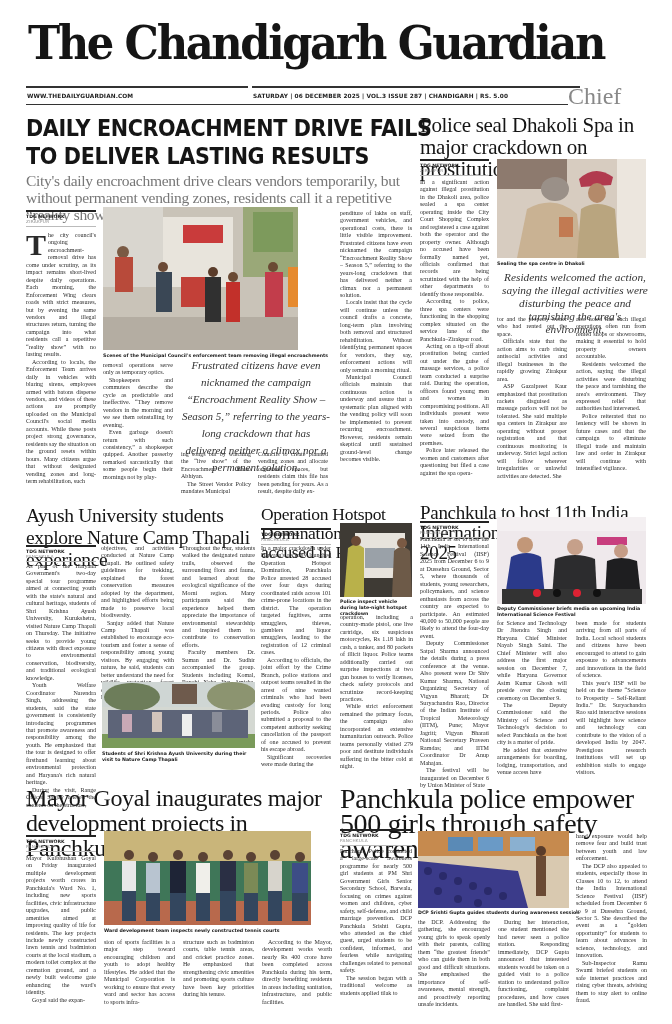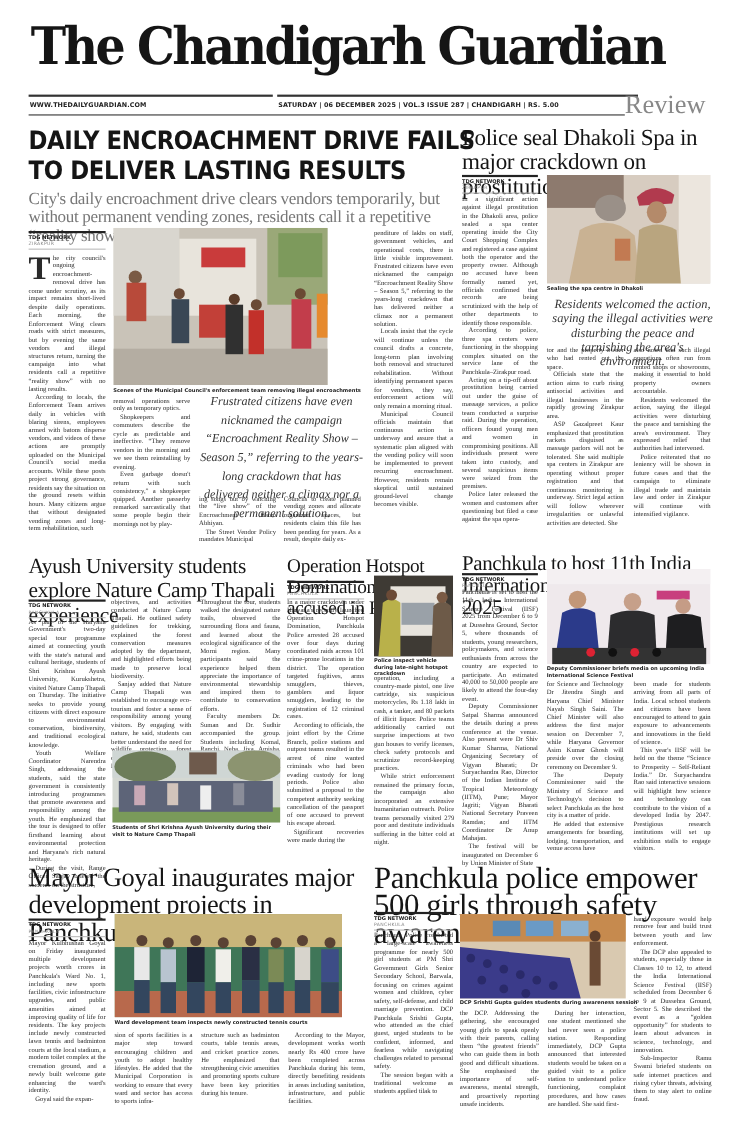--- a/index.html
+++ b/index.html
@@ -27,21 +27,21 @@
 .photo{overflow:hidden}
 </style>
 </head>
 <body>
 
 <div class="abs masthead">The Chandigarh Guardian</div>
 <div class="abs rule" style="left:26px;top:86px;width:222px;height:1.5px"></div>
 <div class="abs rule" style="left:252px;top:86px;width:328px;height:1.5px"></div>
 <div class="abs dateline" style="left:27px;top:93px">WWW.THEDAILYGUARDIAN.COM</div>
 <div class="abs dateline" style="left:253px;top:93px">SATURDAY  | 06 DECEMBER 2025 | VOL.3 ISSUE 287 | CHANDIGARH | RS. 5.00</div>
-<div class="abs review" style="left:568px;top:84px">Review</div>
+<div class="abs review" style="left:568px;top:84px">Chief</div>
 <div class="abs rule" style="left:26px;top:104px;width:542px;height:1px"></div>
 
 <div class="abs h-sans" style="left:26px;top:115px">DAILY ENCROACHMENT DRIVE FAILS</div>
 <div class="abs h-sans" style="left:26px;top:143px">TO DELIVER LASTING RESULTS</div>
 <div class="abs deck" style="left:26px;top:172px;width:385px">City's daily encroachment drive clears vendors temporarily, but without permanent vending zones, residents call it a repetitive “reality show.”</div>
 
 <div class="abs byline" style="left:26px;top:210px;width:70px">
   <span class="net">TDG NETWORK</span>
   <span class="loc">ZIRAKPUR</span>
 </div>

